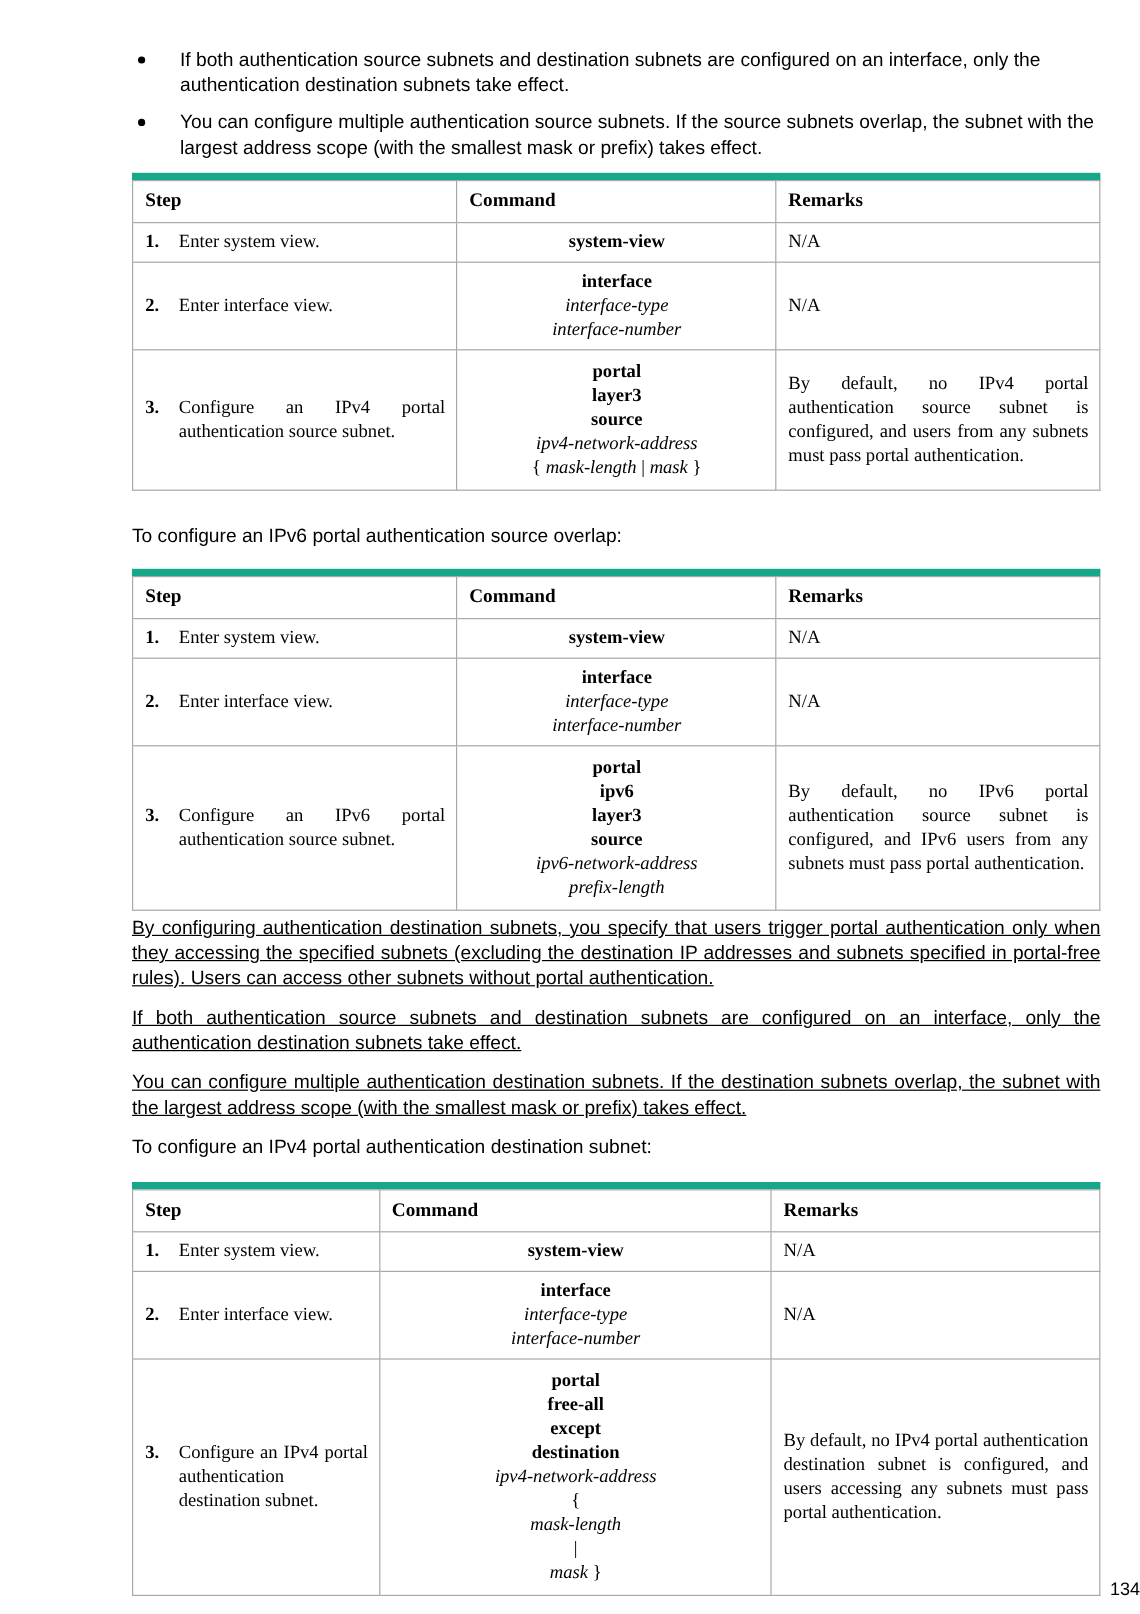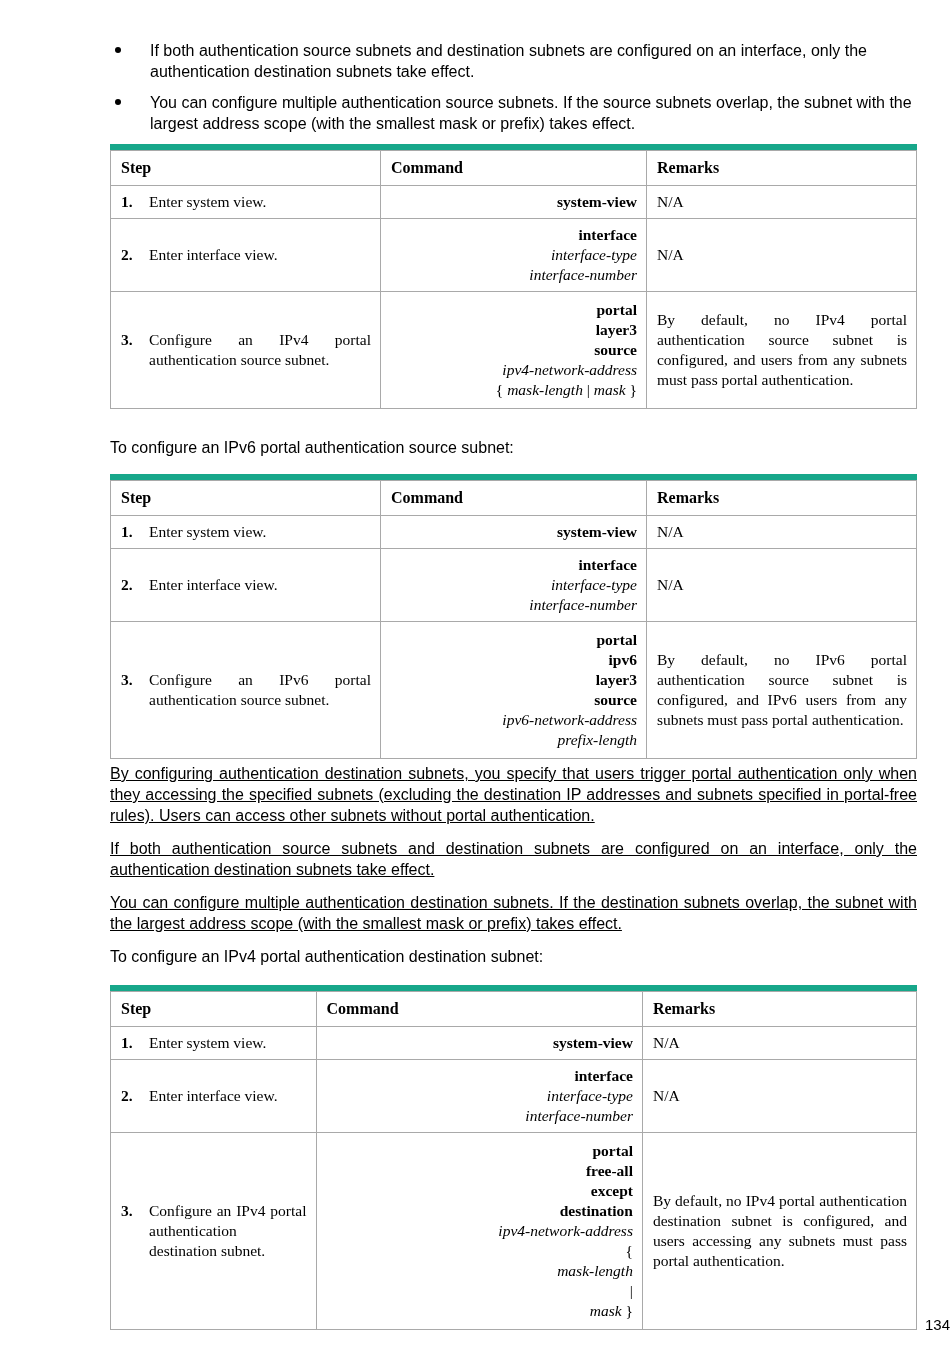--- a/index.html
+++ b/index.html
@@ -83,21 +83,21 @@
   [data-table="0"] .col-command, [data-table="1"] .col-command { width: 33%; }
   [data-table="0"] .col-remarks, [data-table="1"] .col-remarks { width: 33.5%; }
   [data-table="2"] .col-step { width: 25.5%; }
   [data-table="2"] .col-command { width: 40.5%; }
   [data-table="2"] .col-remarks { width: 34%; }
 
   .step-wrap { display: flex; align-items: flex-start; }
   .step-num { font-weight: bold; flex: 0 0 28px; }
   .step-text { flex: 1 1 auto; text-align: justify; }
 
-  .cmd-line { text-align: right; }
+  .cmd-line { text-align: center; }
   .cmd-line.just { display: flex; justify-content: space-between; flex-direction: column; }
   .seg-b { font-weight: bold; white-space: pre-wrap; }
   .seg-i { font-style: italic; white-space: pre-wrap; }
   .seg-p { white-space: pre-wrap; }
 
   .cell-remarks { text-align: justify; }
   .cell-remarks.plain { text-align: left; }
 
   .row-tall td { padding-top: 8px; padding-bottom: 8px; }
 
@@ -191,21 +191,21 @@
                 </div>
                 <div class="cmd-line"><span class="seg-i">ipv4-network-address</span></div>
                 <div class="cmd-line"><span class="seg-p">{ </span><span class="seg-i">mask-length</span><span class="seg-p"> | </span><span class="seg-i">mask</span><span class="seg-p"> }</span></div>
               </td>
               <td class="cell-remarks">By default, no IPv4 portal authentication source subnet is configured, and users from any subnets must pass portal authentication.</td>
             </tr>
           </tbody>
         </table>
       </div>
 
-    <p class="lead lead-after-table">To configure an IPv6 portal authentication source subnet:</p>
+    <p class="lead lead-after-table">To configure an IPv6 portal authentication source overlap:</p>
 
     <div class="table-block" data-table="1">
         <table>
           <colgroup>
             <col class="col-step">
             <col class="col-command">
             <col class="col-remarks">
           </colgroup>
           <thead>
             <tr>

